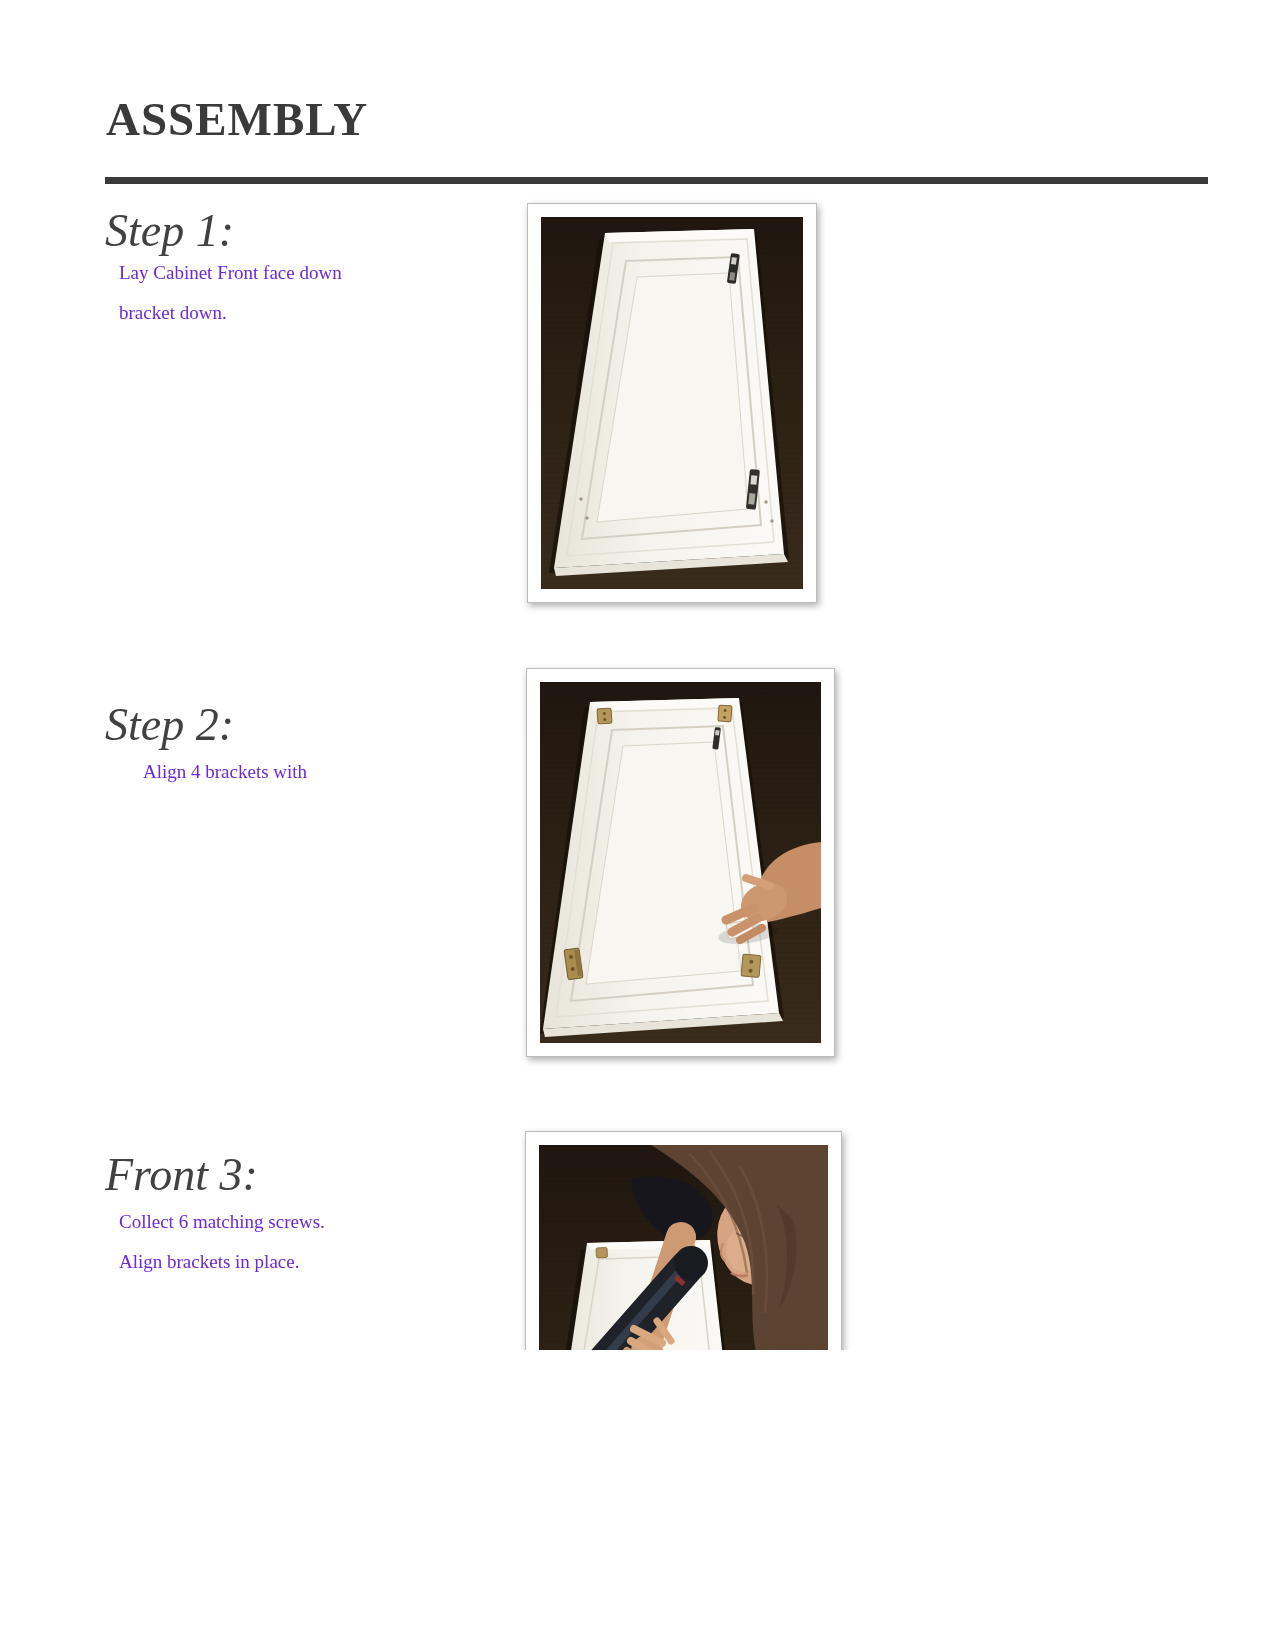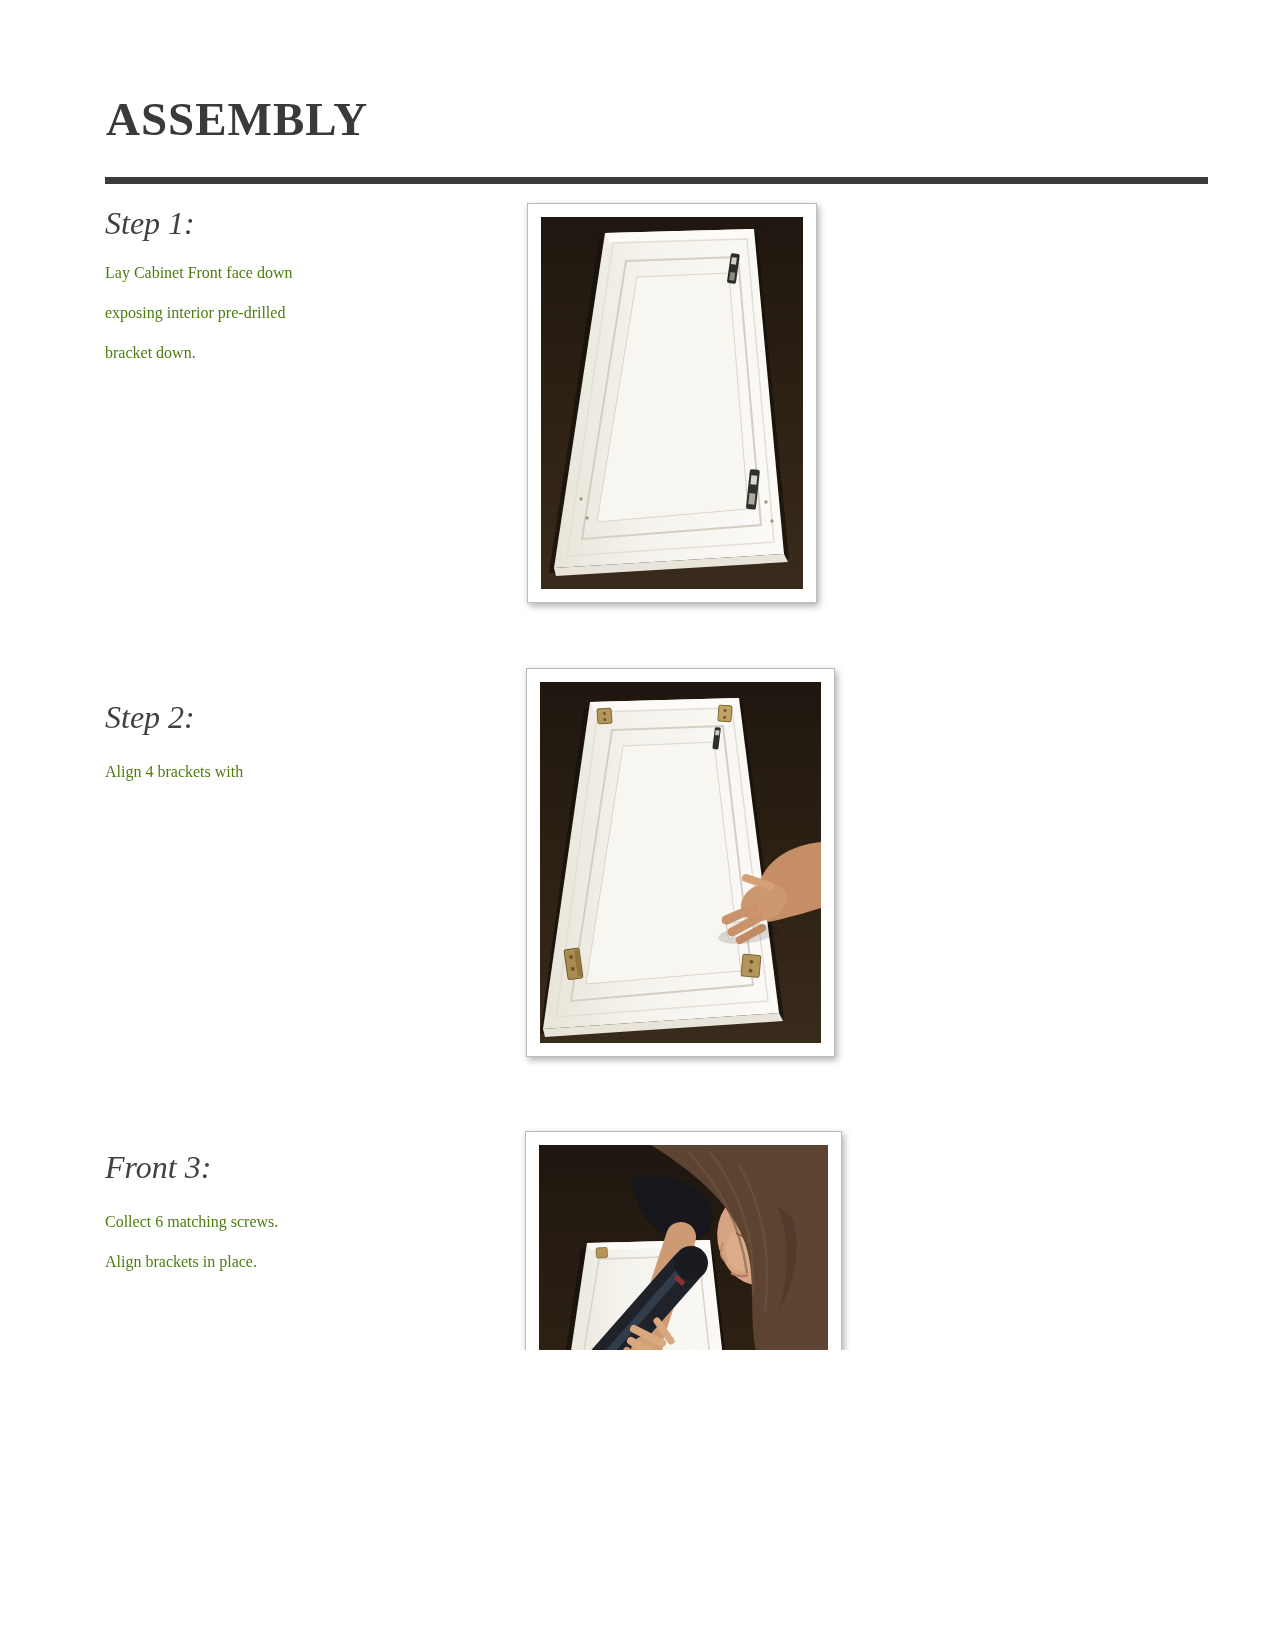--- a/index.html
+++ b/index.html
@@ -14,25 +14,25 @@
     position:absolute;left:106px;top:94px;
     font-size:47px;font-weight:bold;color:#3a3a3a;
     letter-spacing:1px;line-height:1.1;
   }
   .title-rule{
     position:absolute;left:105px;top:177px;
     width:1103px;height:7px;background:#3a3a3a;
   }
   .step-heading{
     position:absolute;left:105px;
-    font-size:32px;font-style:italic;color:#414141;line-height:1.1;
+    font-size:46px;font-style:italic;color:#414141;line-height:1.1;
   }
   .step-body{
-    position:absolute;left:105px;
-    font-size:16px;color:#4d7c0f;line-height:40px;width:360px;
+    position:absolute;left:119px;
+    font-size:19px;color:#6d28d9;line-height:40px;width:360px;
   }
   .photo{
     position:absolute;
     background:#ffffff;
     border:1px solid #bcbcbc;
     padding:13px;
     box-shadow:2px 3px 7px rgba(0,0,0,.32);
   }
   .photo svg{display:block;}
   .page-number{
@@ -62,21 +62,20 @@
       </pattern>
     </defs>
   </svg>
 
   <div class="doc-title">ASSEMBLY</div>
   <div class="title-rule"></div>
 
   <div class="step-heading" style="top:206px;">Step 1:</div>
   <div class="step-body" style="top:253px;">
     <div>Lay Cabinet Front face down</div>
-    <div>exposing interior pre-drilled</div>
     <div>bracket down.</div>
   </div>
 
   <figure class="photo" style="left:527px;top:203px;margin:0;" role="img" aria-label="White cabinet front lying face down on a dark brown surface, showing two hinges and pre-drilled bracket holes">
     <svg width="262" height="372" viewBox="0 0 262 372">
       <rect x="0" y="0" width="262" height="372" fill="url(#bgGrad)"></rect>
       <rect x="0" y="0" width="262" height="372" fill="url(#tex)" opacity=".5"></rect>
       <g>
         <polygon points="58,22 216,16 248,342 8,356" fill="#160f08" opacity=".7"></polygon>
         <polygon points="64,16 213,12 243,337 13,351" fill="url(#doorGrad)"></polygon>
@@ -99,21 +98,21 @@
           <circle cx="40" cy="282" r="1.7"></circle>
           <circle cx="46" cy="301" r="1.7"></circle>
           <circle cx="225" cy="285" r="1.7"></circle>
           <circle cx="231" cy="304" r="1.7"></circle>
         </g>
       </g>
     </svg>
   </figure>
 
   <div class="step-heading" style="top:700px;">Step 2:</div>
-  <div class="step-body" style="top:752px;">
+  <div class="step-body" style="top:752px;margin-left:24px;">
     <div>Align 4 brackets with</div>
   </div>
 
   <figure class="photo" style="left:526px;top:668px;margin:0;" role="img" aria-label="Hand aligning one of four brass brackets with the pre-drilled holes on the back of the cabinet front">
     <svg width="281" height="361" viewBox="0 0 281 361">
       <rect x="0" y="0" width="281" height="361" fill="url(#bgGrad)"></rect>
       <rect x="0" y="0" width="281" height="361" fill="url(#tex)" opacity=".5"></rect>
       <g>
         <polygon points="44,26 202,20 244,336 0,352" fill="#160f08" opacity=".7"></polygon>
         <polygon points="50,20 199,16 239,331 3,347" fill="url(#doorGrad)"></polygon>

